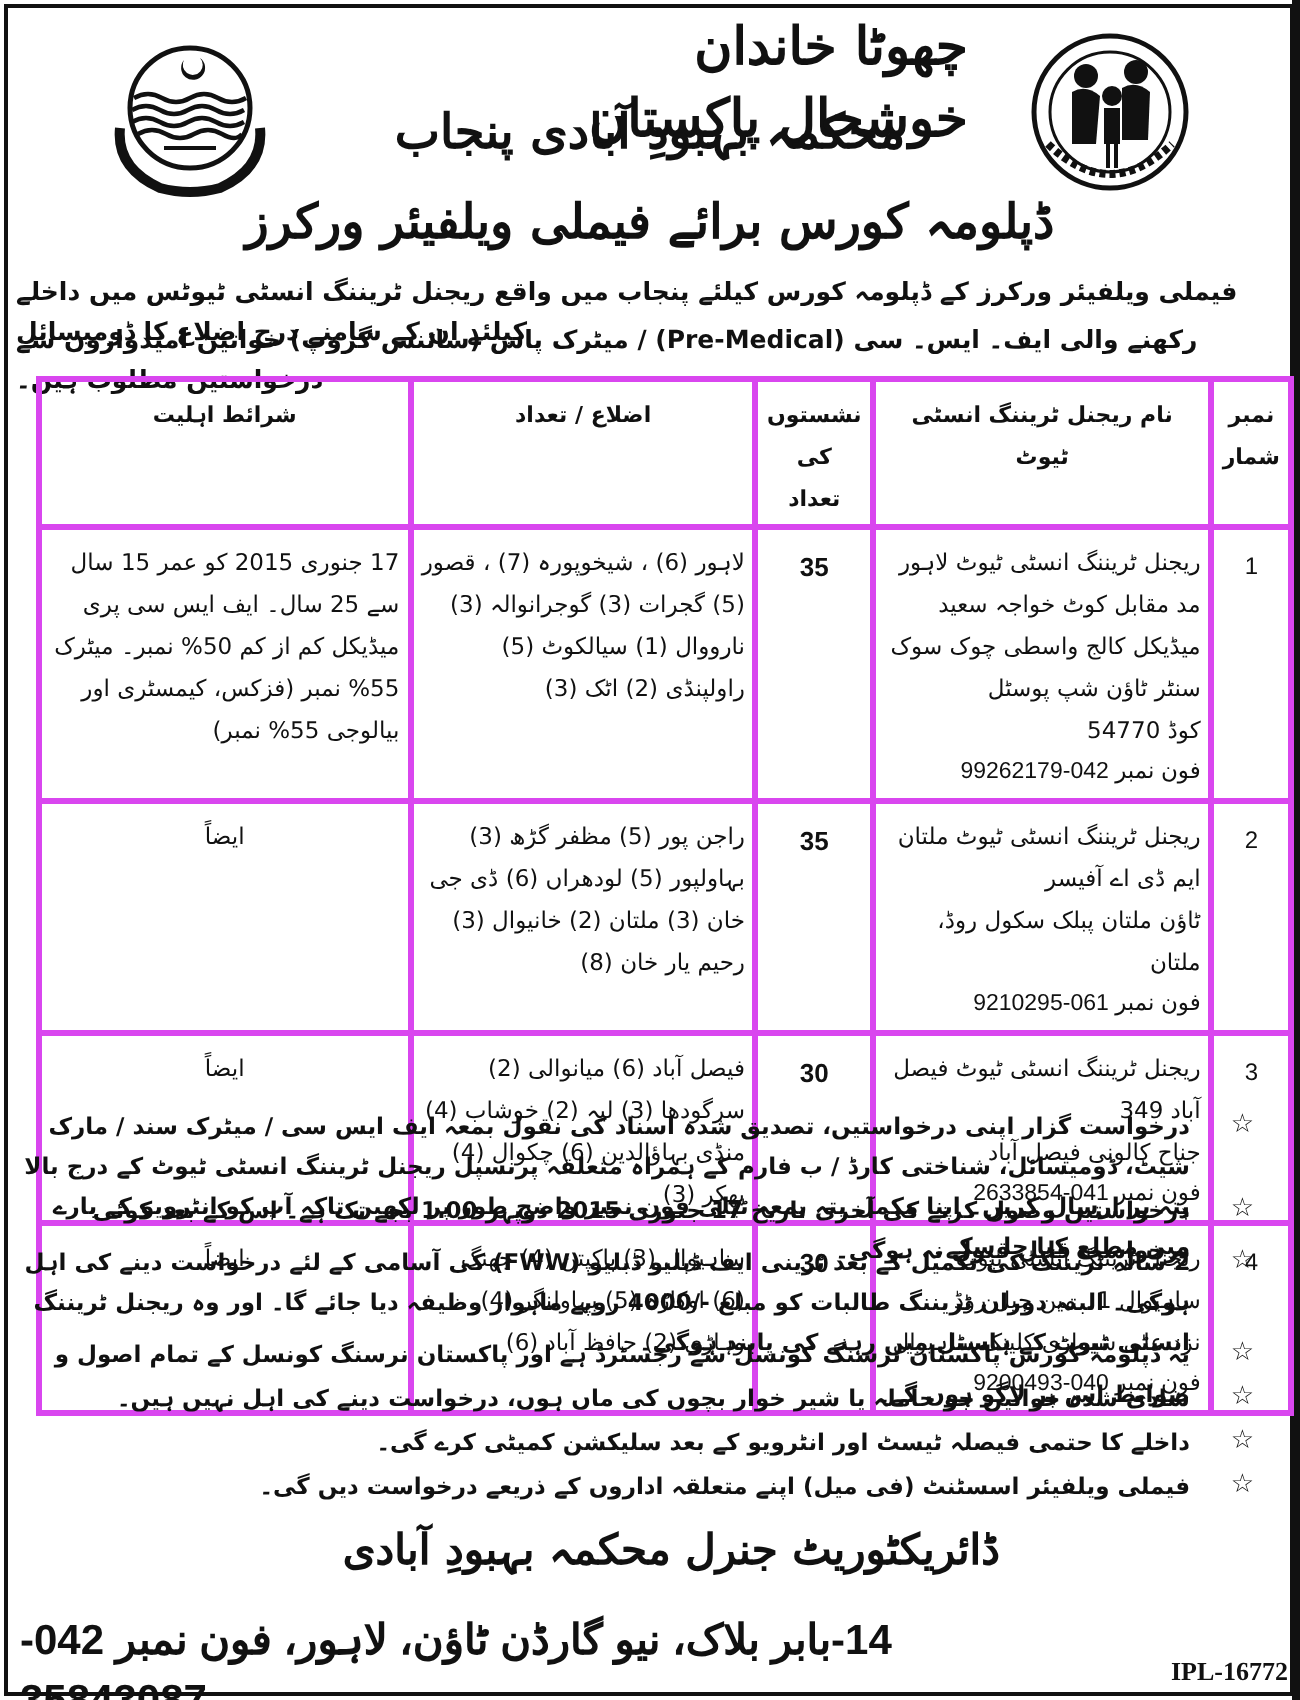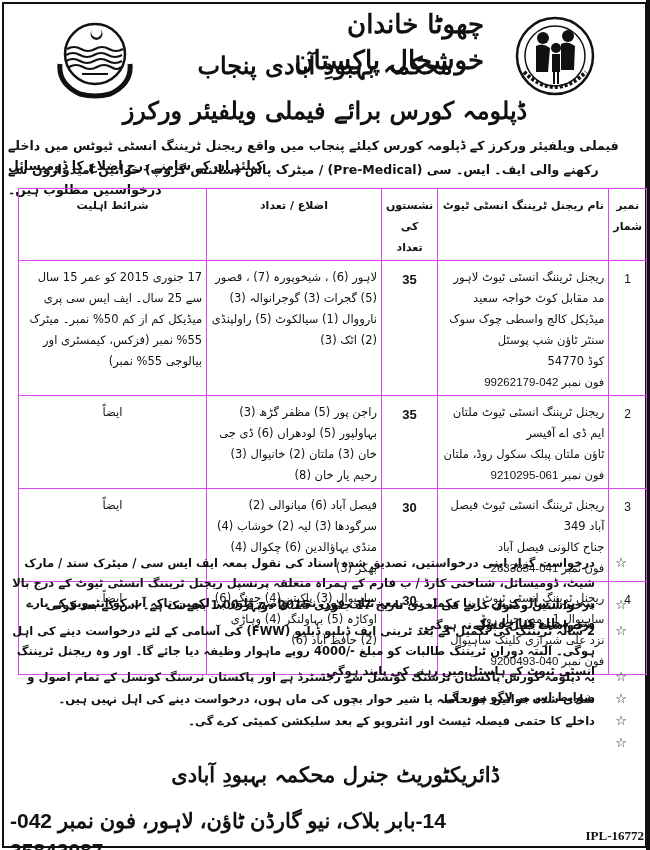--- a/index.html
+++ b/index.html
@@ -38,21 +38,21 @@
   }
   .intro-1 { top: 136px; }
   .intro-2 { top: 160px; }
 
   
   .tbl {
     position: absolute; left: 18px; top: 188px; width: 629px;
     border-collapse: collapse; direction: rtl;
   }
   .tbl td, .tbl th {
-    border: 1px solid #d946ef; vertical-align: top; font-size: 11.5px; line-height: 21px;
+    border: 3px solid #d946ef; vertical-align: top; font-size: 11.5px; line-height: 21px;
     padding: 2px 4px;
   }
   .tbl th { font-weight: bold; font-size: 11px; text-align: center; height: 42px; padding-top: 6px; }
   .c-no { width: 30px; text-align: center; }
   .c-inst { width: 175px; text-align: right; }
   .c-seats { width: 50px; text-align: center; font-weight: bold; font-size: 13px !important; font-family: "Liberation Sans", sans-serif; }
   .c-dist { width: 180px; text-align: right; }
   .c-elig { width: 194px; text-align: right; }
   .tbl td.c-no { font-family: "Liberation Sans", sans-serif; font-size: 12px; padding-top: 8px; }
   .tbl td.c-seats { padding-top: 8px; }
@@ -200,18 +200,18 @@
   </tbody>
 </table>
 
 <ul class="notes">
   <li class="note n1"><span class="star">☆</span><span>درخواست گزار اپنی درخواستیں، تصدیق شدہ اسناد کی نقول بمعہ ایف ایس سی / میٹرک سند / مارک شیٹ، ڈومیسائل، شناختی کارڈ / ب فارم کے ہمراہ متعلقہ پرنسپل ریجنل ٹریننگ انسٹی ٹیوٹ کے درج بالا پتہ پر ارسال کریں۔ اپنا مکمل پتہ بمعہ ٹیلی فون نمبر واضح طور پر لکھیں تاکہ آپ کو انٹرویو کے بارے میں مطلع کیا جا سکے۔</span></li>
   <li class="note n2"><span class="star">☆</span><span>درخواستیں وصول کرنے کی آخری تاریخ 17 جنوری 2015 دوپہر 1.00 بجے تک ہے۔ اس کے بعد کوئی درخواست قابل قبول نہ ہوگی۔</span></li>
   <li class="note n3"><span class="star">☆</span><span>2 سالہ ٹریننگ کی تکمیل کے بعد ٹرینی ایف ڈبلیو ڈبلیو (FWW) کی آسامی کے لئے درخواست دینے کی اہل ہوگی۔ البتہ دوران ٹریننگ طالبات کو مبلغ -/4000 روپے ماہوار وظیفہ دیا جائے گا۔ اور وہ ریجنل ٹریننگ انسٹی ٹیوٹ کے ہاسٹل میں رہنے کی پابند ہوگی۔</span></li>
   <li class="note n4"><span class="star">☆</span><span>یہ ڈپلومہ کورس پاکستان نرسنگ کونسل سے رجسٹرڈ ہے اور پاکستان نرسنگ کونسل کے تمام اصول و ضوابط اس پر لاگو ہوں گے۔</span></li>
   <li class="note n5"><span class="star">☆</span><span>شادی شدہ خواتین جو حاملہ یا شیر خوار بچوں کی ماں ہوں، درخواست دینے کی اہل نہیں ہیں۔</span></li>
   <li class="note n6"><span class="star">☆</span><span>داخلے کا حتمی فیصلہ ٹیسٹ اور انٹرویو کے بعد سلیکشن کمیٹی کرے گی۔</span></li>
-  <li class="note n7"><span class="star">☆</span></li>
+  <li class="note n7"><span class="star">☆</span><span>فیملی ویلفیئر اسسٹنٹ (فی میل) اپنے متعلقہ اداروں کے ذریعے درخواست دیں گی۔</span></li>
 </ul>
 
 <div class="director rtl">ڈائریکٹوریٹ جنرل محکمہ بہبودِ آبادی</div>
 <div class="address rtl">14-بابر بلاک، نیو گارڈن ٹاؤن، لاہور، فون نمبر 042-35843087</div>
 <div class="ipl">IPL-16772</div>
 
 </body></html>

